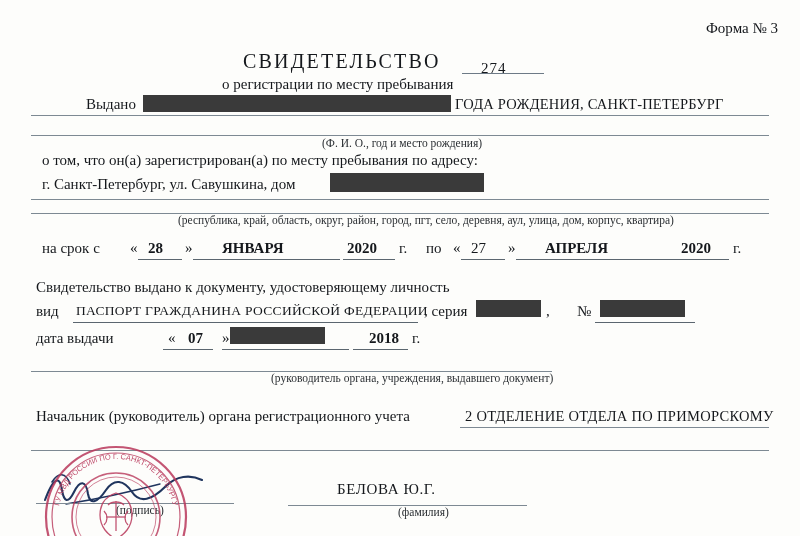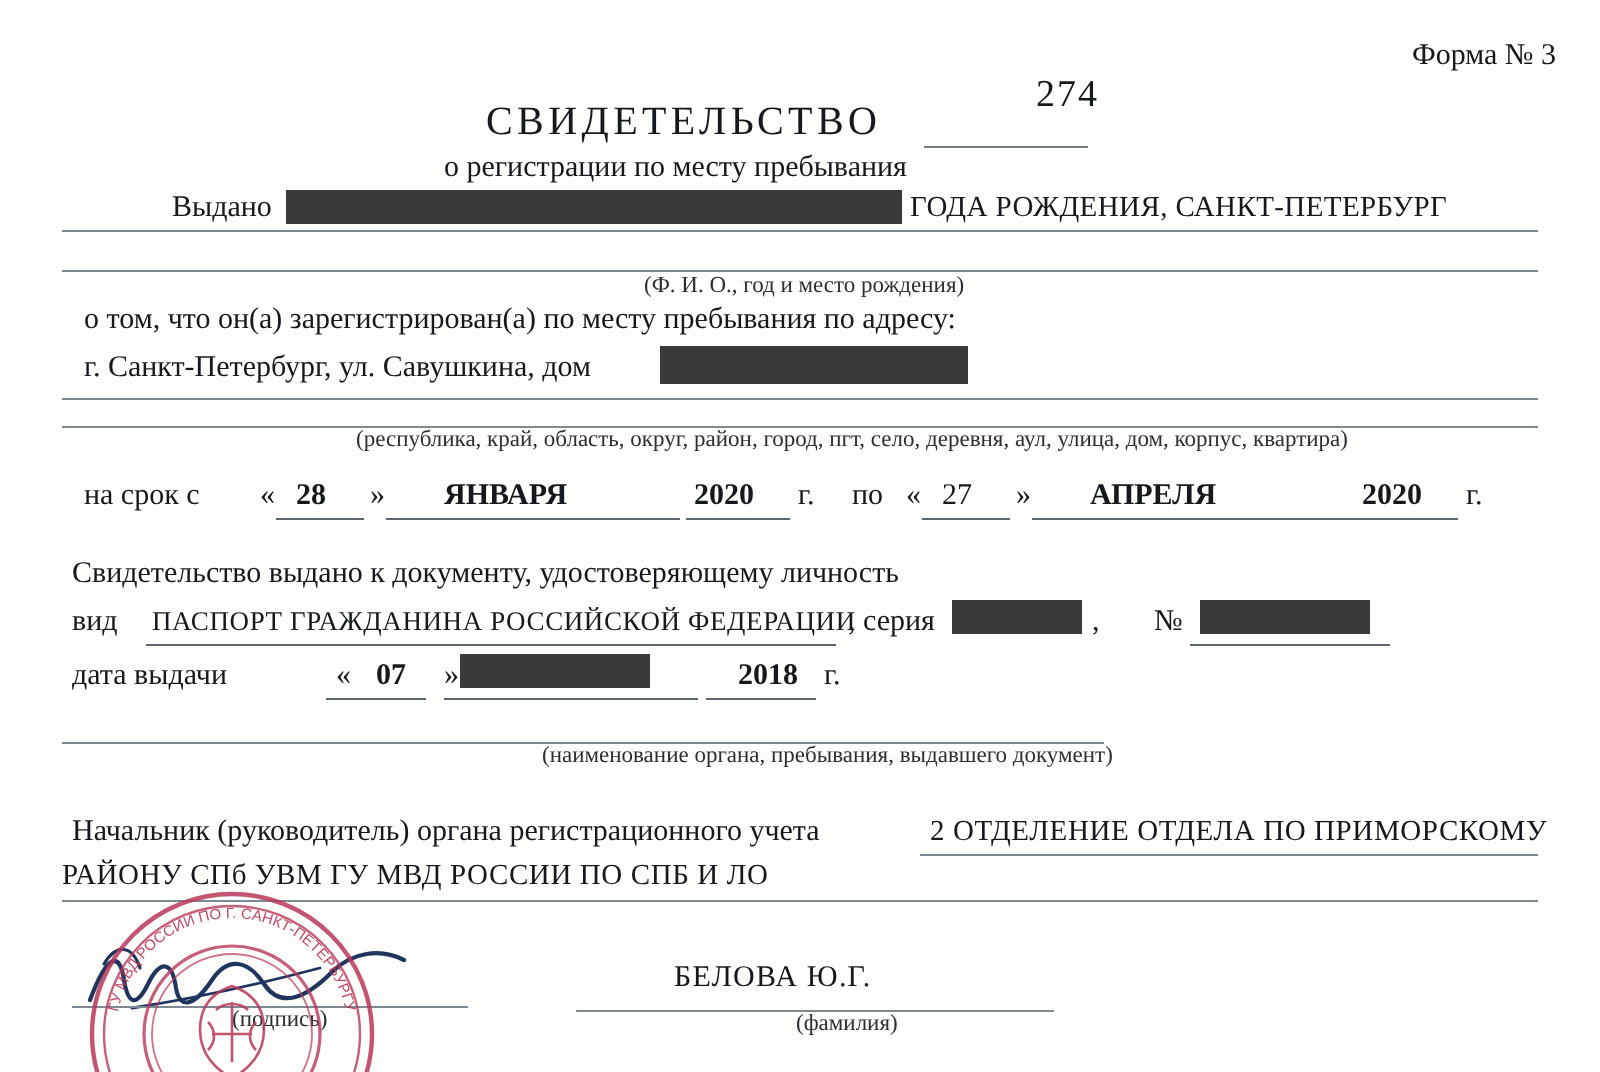--- a/index.html
+++ b/index.html
@@ -24,24 +24,23 @@
     top: 20px; right: 22px;
     font-size: 15px;
   }
 
   .title-main {
     top: 50px; left: 243px;
     font-size: 20px;
     letter-spacing: 2.2px;
   }
   .title-num {
-    top: 37px; left: 481px;
-    font-size: 19px;
+    top: 60px; left: 481px;
+    font-size: 15px;
     letter-spacing: 1px;
-    margin-left: 37px;
   }
   .title-num-rule {
     position: absolute;
     top: 73px; left: 462px;
     width: 82px; height: 1px;
     background: #6d7a86;
   }
   .title-sub {
     top: 76px; left: 222px;
     font-size: 15px;
@@ -227,26 +226,25 @@
   <div class="abs t-d3 lbl">07</div>
   <div class="abs t-q6 lbl">»</div>
   <div class="redact redact-month3"></div>
   <div class="abs t-y3 lbl">2018</div>
   <div class="abs t-g3 lbl">г.</div>
   <div class="rule dark u7"></div>
   <div class="rule dark u8"></div>
   <div class="rule dark u9"></div>
 
   <div class="rule r-organ"></div>
-  <div class="abs cap-organ lbl-sm cap">(наименование органа, пребывания, выдавшего документ)</div>
+  <div class="abs cap-organ lbl-sm cap">(руководитель органа, учреждения, выдавшего документ)</div>
 
   <div class="abs t-nach lbl">Начальник (руководитель) органа регистрационного учета</div>
   <div class="abs t-nach-val">2 ОТДЕЛЕНИЕ ОТДЕЛА  ПО ПРИМОРСКОМУ</div>
   <div class="rule r-nach"></div>
-  <div class="abs t-nach2">РАЙОНУ СПб УВМ  ГУ  МВД  РОССИИ  ПО СПБ  И  ЛО</div>
   <div class="rule r-nach2"></div>
 
   <svg class="signature" viewBox="0 0 180 40">
     <path d="M5,30 C14,6 20,6 22,20 C24,32 28,34 34,22 C40,10 46,10 48,24 C50,36 58,32 66,20 C74,8 84,10 92,22 C100,34 112,30 126,16 C136,6 150,4 162,10" fill="none" stroke="#20355e" stroke-width="2.1" stroke-linecap="round"></path>
     <path d="M26,34 C52,30 82,24 120,14" fill="none" stroke="#20355e" stroke-width="1.4" stroke-linecap="round"></path>
     <path d="M12,12 C18,2 26,2 30,14" fill="none" stroke="#20355e" stroke-width="1.6" stroke-linecap="round"></path>
   </svg>
 
   <div class="rule r-sign"></div>
   <div class="abs cap-sign lbl-sm cap">(подпись)</div>

